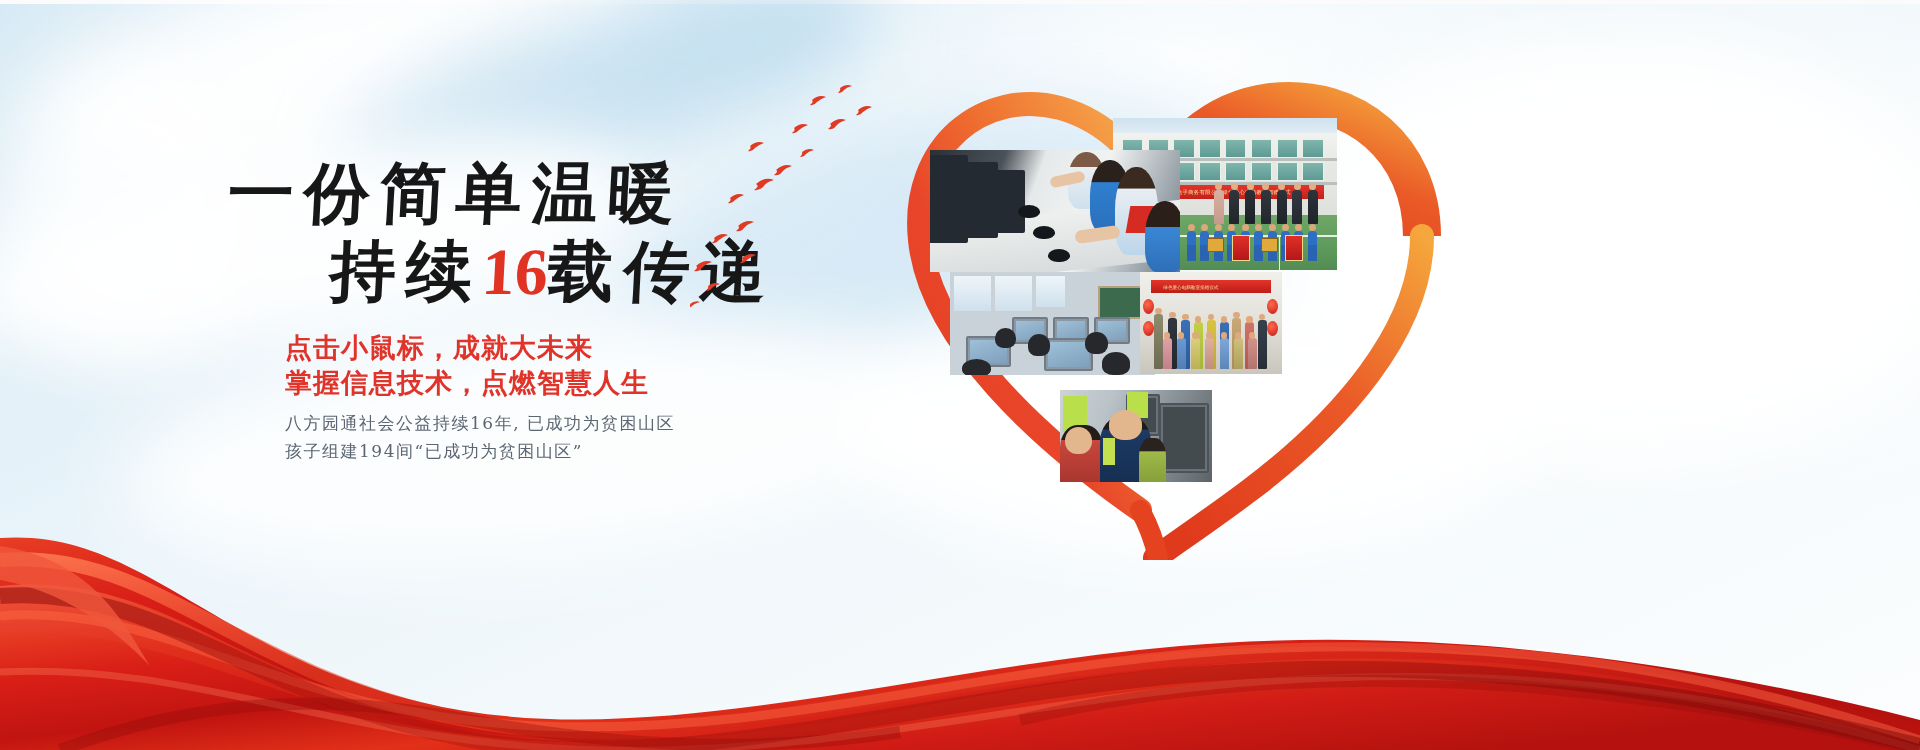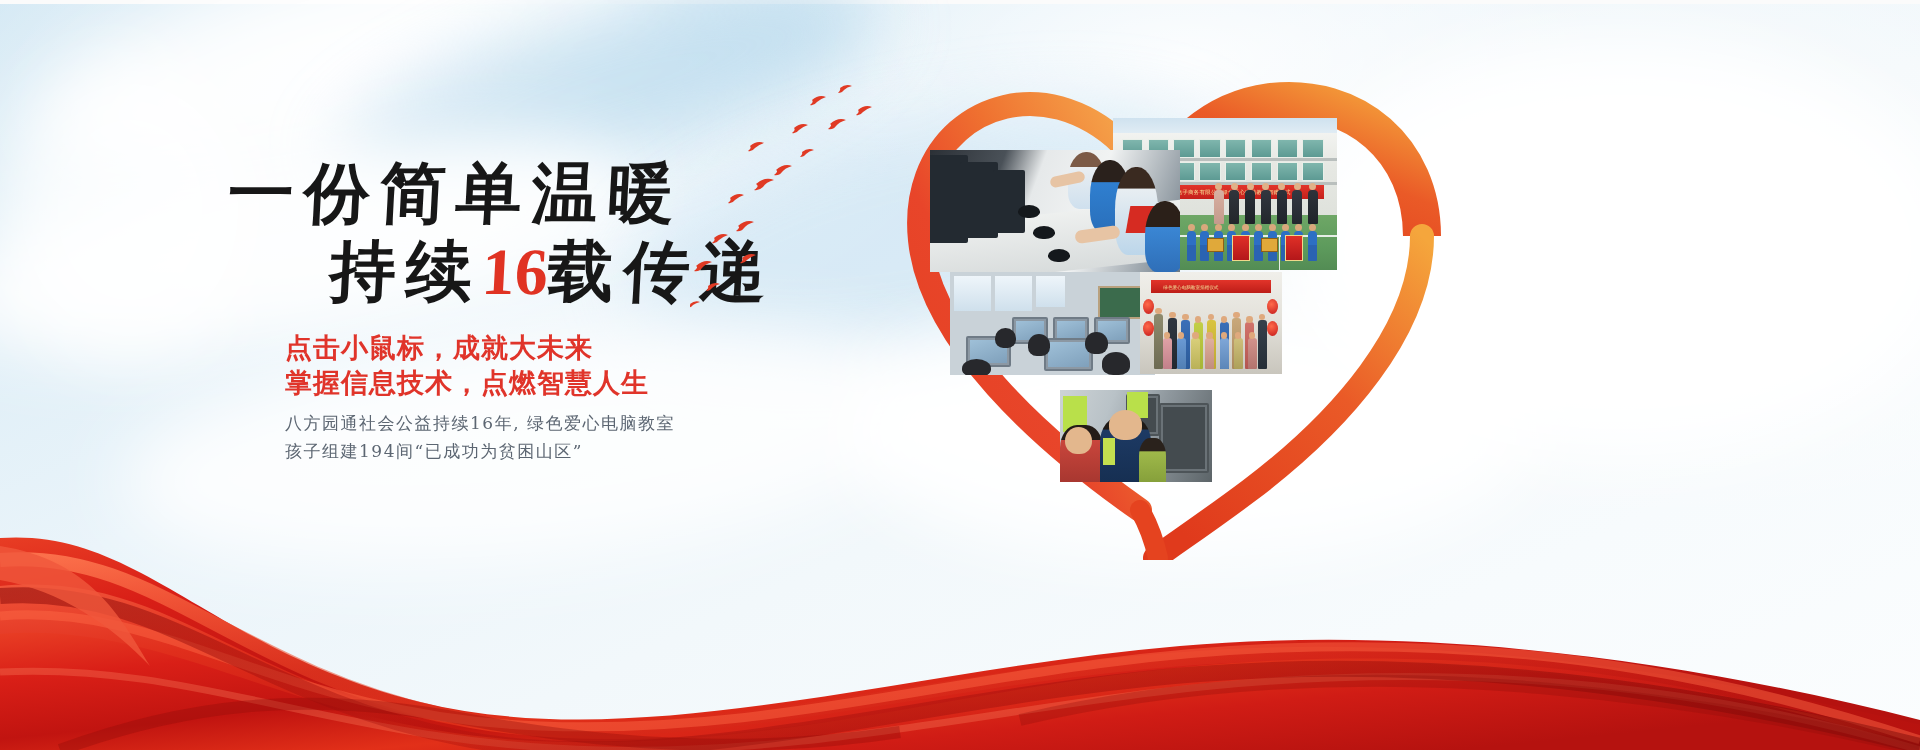--- a/index.html
+++ b/index.html
@@ -134,21 +134,21 @@
   <div class="cloud c7"></div>
   <div class="cloud c8"></div>
 
   <div id="textblock">
     <div id="head-line1" class="brush">一份简单温暖</div>
     <div id="head-line2" class="brush">
       <span>持续</span><span class="num">16</span><span>载传递</span>
     </div>
     <div id="sub2" class="sub">掌握信息技术，点燃智慧人生</div>
     <div id="sub1" class="sub">点击小鼠标，成就大未来</div>
-    <div id="body1" class="body-line">八方园通社会公益持续16年, 绿色爱心电脑教室</div>
+    <div id="body1" class="body-line">八方园通社会公益持续16年, 已成功为贫困山区</div>
     <div id="body2" class="body-line">孩子组建194间“已成功为贫困山区”</div>
   </div>
 
   <svg id="birds" viewBox="0 0 190 230">
     <g fill="#e03a24">
       <path d="M150 8 q6-5 12-2 q-5 1-8 4 q-2 3-6 3 q3-3 2-5z"></path>
       <path d="M168 30 q7-6 14-3 q-6 2-9 5 q-3 4-7 3 q4-3 2-5z"></path>
       <path d="M140 44 q8-7 16-4 q-7 2-10 6 q-3 4-8 3 q5-4 2-5z"></path>
       <path d="M122 20 q7-6 14-3 q-6 2-9 5 q-3 4-7 3 q4-3 2-5z"></path>
       <path d="M104 48 q7-6 14-3 q-6 2-9 5 q-3 4-7 3 q4-3 2-5z"></path>

